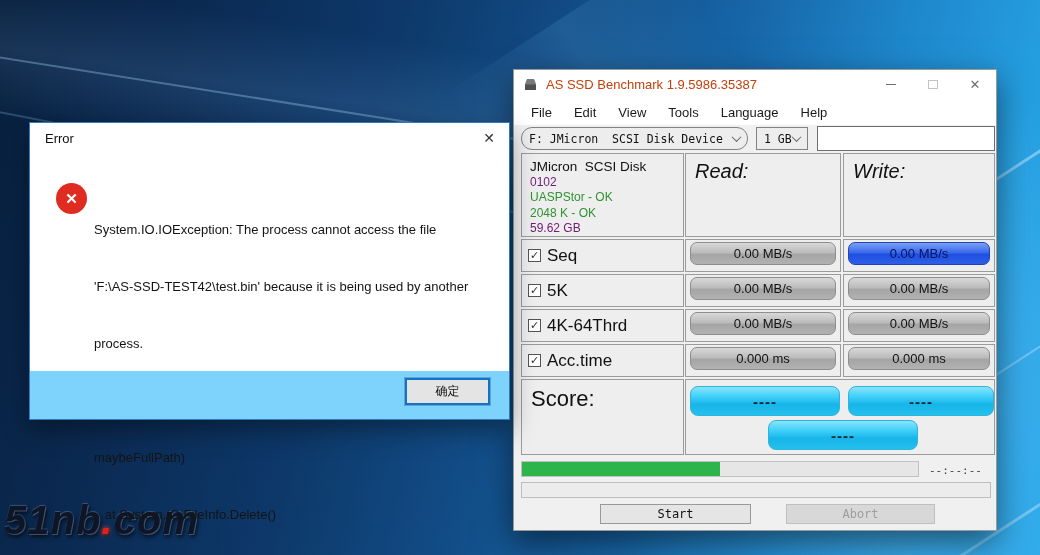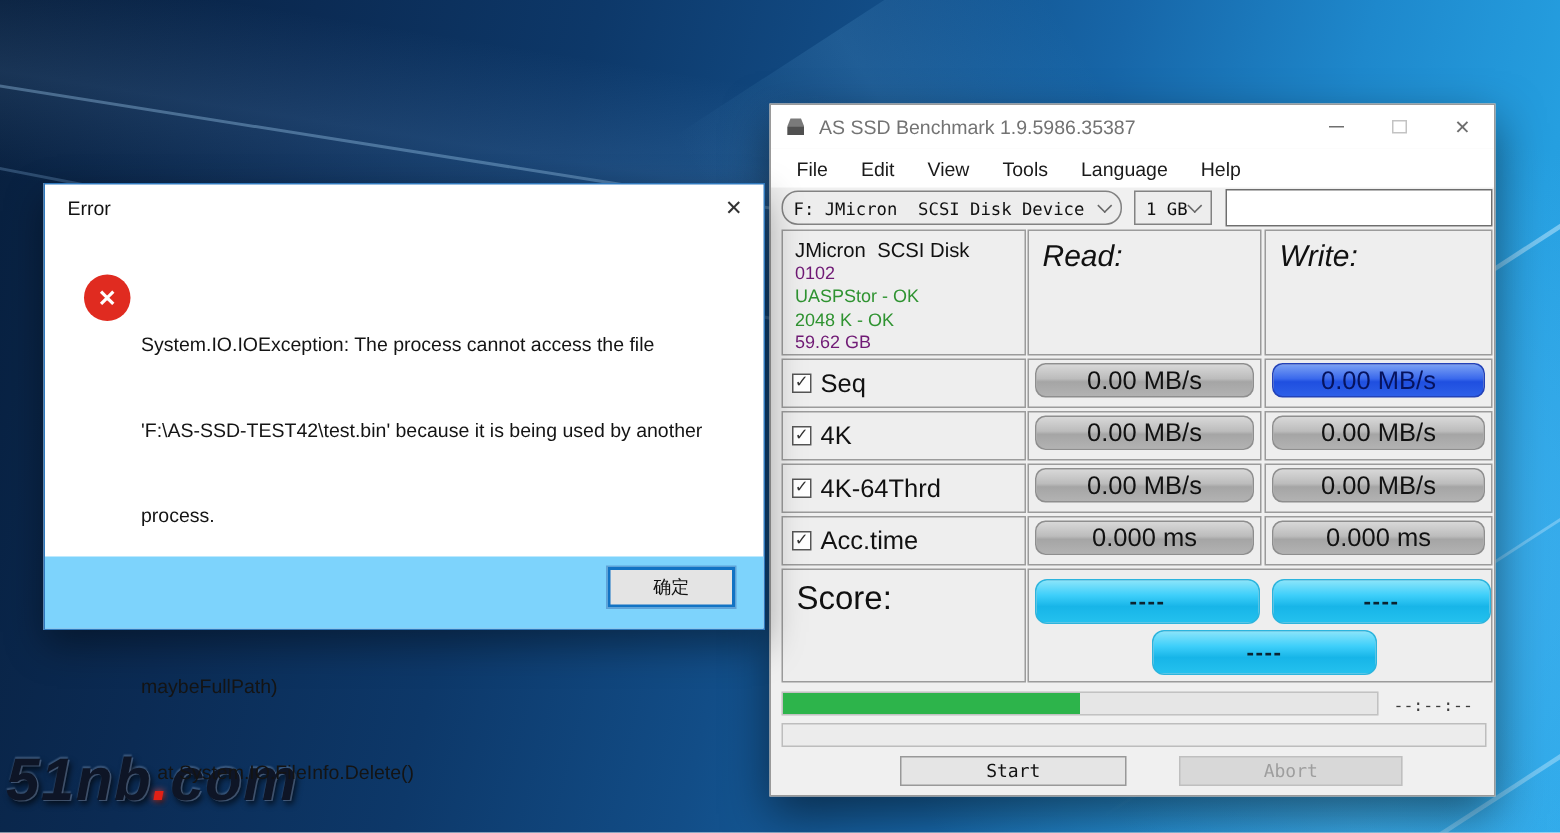--- a/index.html
+++ b/index.html
@@ -27,21 +27,21 @@
   #watermark { position:absolute; left:4px; top:498px; font-size:40px; font-style:italic; font-weight:900;
     letter-spacing:1px; color:#0e1526; white-space:nowrap;
     text-shadow:1px 1px 0 rgba(110,130,160,.55), 2px 3px 4px rgba(0,0,0,.7), 0 -1px 1px rgba(150,175,205,.35); }
   #watermark .dot { color:#e32016; text-shadow:0 0 5px rgba(255,70,50,.95), 1px 2px 3px rgba(0,0,0,.6); }
 
   
   #app-window { position:absolute; left:513px; top:69px; width:484px; height:462px;
     background:#f0f0f0; border:1px solid #9a9a9a; box-shadow:0 12px 30px rgba(0,0,0,.5); z-index:2; }
   .titlebar { position:absolute; left:0; top:0; width:482px; height:29px; background:#fff; display:flex; align-items:center; }
   .titlebar .app-icon { margin-left:9px; display:flex; }
-  .titlebar .wtitle { margin-left:8px; font-size:13px; color:#737373; }
+  .titlebar .wtitle { margin-left:8px; font-size:13px; color:#c2410c; }
   .controls { margin-left:auto; display:flex; height:100%; }
   .ctl { width:42px; height:100%; display:flex; align-items:center; justify-content:center; }
   .min-glyph { width:10px; height:1.5px; background:#6f6f6f; display:block; }
   .max-glyph { width:10px; height:9px; border:1.2px solid #c3c3c3; display:block; }
   .close-glyph { font-size:13px; color:#6f6f6f; }
 
   .menubar { position:absolute; left:0; top:29px; width:482px; height:26px; background:#fff;
     display:flex; align-items:center; padding-left:6px; }
   .menu-item { font-size:13px; color:#1a1a1a; padding:0 11px; }
 
@@ -71,21 +71,21 @@
   .info-line { font-size:12px; color:#701a75; }
   .info-ok { font-size:12px; color:#2f9331; }
   .hdr { font-size:20px; color:#111; padding:6px 9px;font-style:italic; }
 
   .test-label { display:flex; align-items:center; height:100%; padding-left:6px; }
   .cb { width:13px; height:13px; background:#fff; border:1px solid #555; font-size:11px; line-height:11px;
     color:#333; text-align:center; margin-right:6px; flex:none; }
   .tname { font-size:17px; color:#111; }
 
   .pill { height:23px; margin:2px 4px; border-radius:7px; display:flex; align-items:center; justify-content:center;
-    font-size:17px; color:#111; background:linear-gradient(180deg,#d8d8d8 0%,#bcbcbc 45%,#a5a5a5 55%,#b2b2b2 100%);
+    font-size:13px; color:#111; background:linear-gradient(180deg,#d8d8d8 0%,#bcbcbc 45%,#a5a5a5 55%,#b2b2b2 100%);
     border:1px solid #8e8e8e; }
   .pill.blue { background:linear-gradient(180deg,#7ba1f4 0%,#3a69ec 45%,#1f4fe0 55%,#2d5fe8 100%);
     border:1px solid #2342b8; color:#06135e; }
 
   .score-label { font-size:22px; color:#111; padding:6px 9px; }
   .cyan { position:absolute; height:30px; border-radius:8px; display:flex; align-items:center; justify-content:center;
     background:linear-gradient(180deg,#8ae4fa 0%,#3ecffa 35%,#17b5e8 62%,#24c1ee 100%);
     border:1px solid #2cb4dd; color:#0b2330; font-weight:bold; font-size:15px; letter-spacing:1px; }
   #score-read  { left:4px;   top:6px;  width:150px; }
   #score-write { left:162px; top:6px;  width:146px; }
@@ -195,21 +195,21 @@
   <div class="cell c2 r0">
       <div class="pill">0.00 MB/s</div>
     </div>
   <div class="cell c3 r0">
       <div class="pill blue">0.00 MB/s</div>
     </div>
 
   <div class="cell c1 r1">
     <div class="test-label">
       <span class="cb">✓</span>
-      <span class="tname">4K</span>
+      <span class="tname">5K</span>
     </div>
   </div>
   <div class="cell c2 r1">
       <div class="pill">0.00 MB/s</div>
     </div>
   <div class="cell c3 r1">
       <div class="pill">0.00 MB/s</div>
     </div>
 
   <div class="cell c1 r2">

